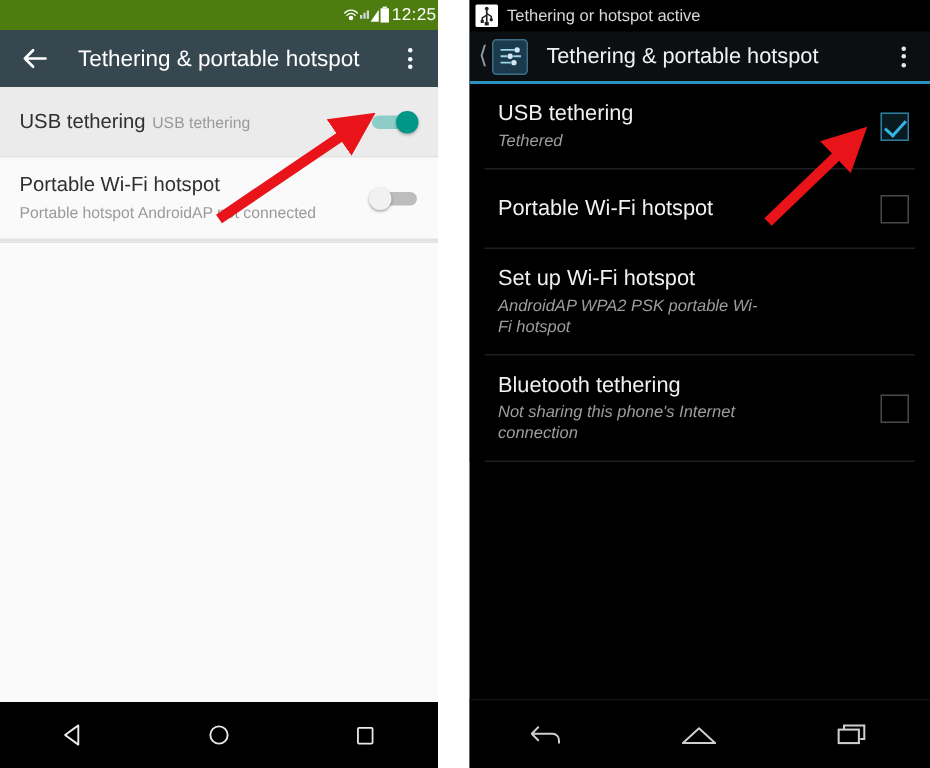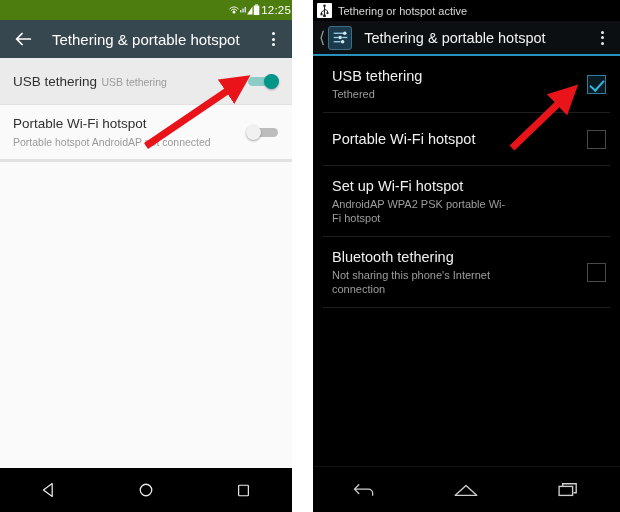--- a/index.html
+++ b/index.html
@@ -189,20 +189,21 @@
     font-size: 14.5px;
     color: #f0f0f0;
     line-height: 18px;
   }
   .r-row .t2 {
     font-size: 11px;
     color: #9d9d9d;
     line-height: 14px;
     margin-top: 2px;
     max-width: 175px;
+    font-style: italic;
   }
   .r-divider { height: 1px; background: #1f1f1f; margin: 0 10px; }
 
   
   .hcb {
     width: 19px; height: 19px; flex: 0 0 auto;
     border: 1px solid #4a4a4a;
     box-sizing: border-box;
     position: relative;
     cursor: pointer;

